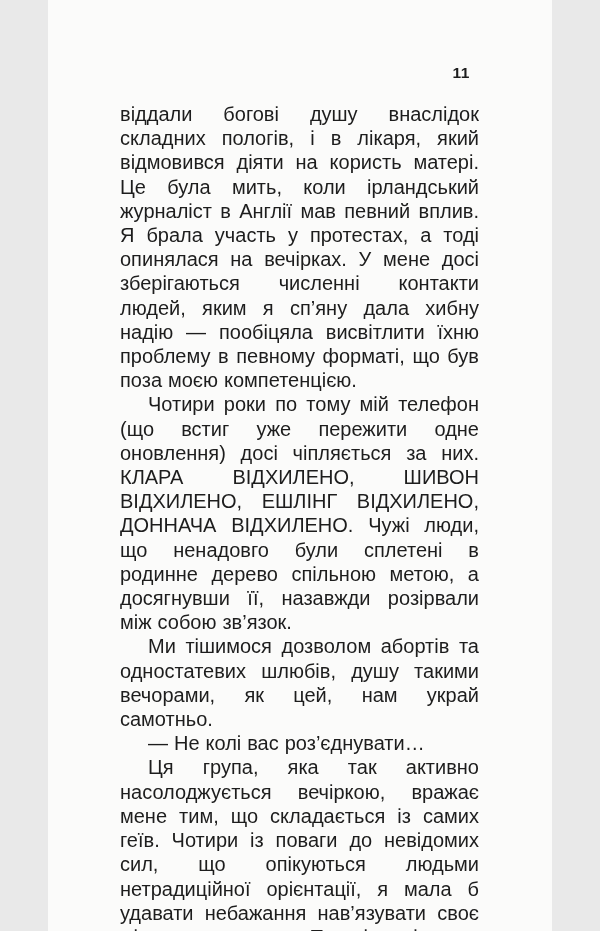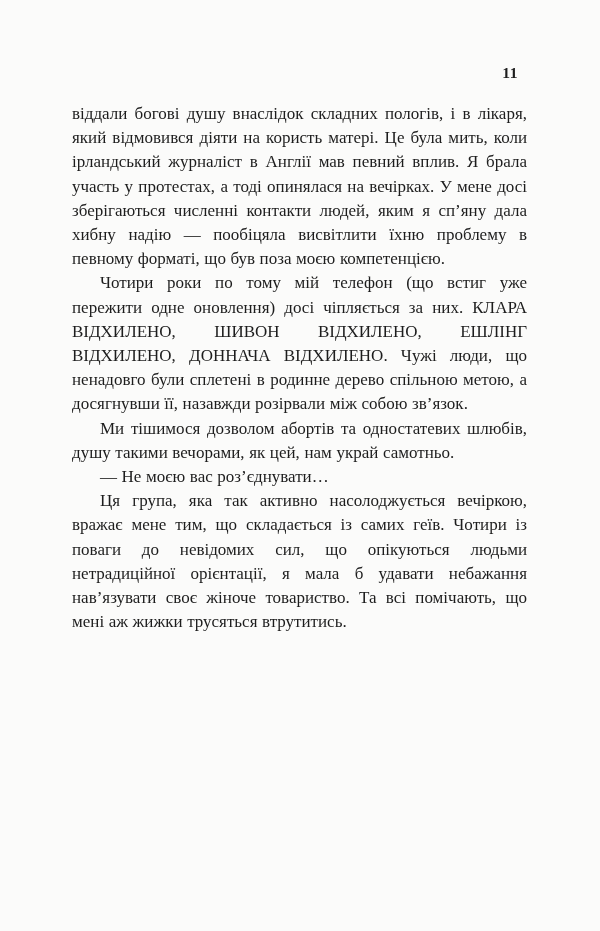--- a/index.html
+++ b/index.html
@@ -2,42 +2,42 @@
 <html lang="uk"><head>
 <meta charset="utf-8">
 <style>
   html, body {
     margin: 0;
     padding: 0;
     background: #e9e9e9;
   }
   .page {
     position: relative;
-    width: 600px;
+    width: 504px;
     height: 931px;
     margin: 0 auto;
     background: #fbfbfa;
     box-sizing: border-box;
     padding: 102px 73px 40px 72px;
-    font-family: Liberation Serif, serif;
+    font-family: Liberation Sans, sans-serif;
     color: #1d1d1d;
     overflow: hidden;
   }
   .page-number {
     position: absolute;
     top: 64px;
     right: 82px;
     font-size: 15.5px;
     font-weight: bold;
     letter-spacing: 0.5px;
     color: #1d1d1d;
   }
   .text-block p {
     margin: 0;
-    font-size: 17px;
+    font-size: 20px;
     line-height: 24.2px;
     text-align: justify;
     hyphens: auto;
     -webkit-hyphens: auto;
     word-spacing: 0.02em;
   }
   .text-block p.indent {
     text-indent: 28px;
   }
   .text-block p.no-indent {
@@ -47,16 +47,16 @@
 </head>
 <body>
 
 <div class="page">
   <div class="page-number">11</div>
 
   <div class="text-block">
     <p class="no-indent">віддали богові душу внаслідок складних пологів, і в лікаря, який відмовився діяти на користь матері. Це була мить, коли ірландський журналіст в Англії мав певний вплив. Я брала участь у протестах, а тоді опинялася на вечірках. У мене досі зберігаються численні контакти людей, яким я сп’яну дала хибну надію — пообіцяла висвітлити їхню проблему в певному форматі, що був поза моєю компетенцією.</p>
     <p class="indent">Чотири роки по тому мій телефон (що встиг уже пережити одне оновлення) досі чіпляється за них. КЛАРА ВІДХИЛЕНО, ШИВОН ВІДХИЛЕНО, ЕШЛІНГ ВІДХИЛЕНО, ДОННАЧА ВІДХИЛЕНО. Чужі люди, що ненадовго були сплетені в родинне дерево спільною метою, а досягнувши її, назавжди розірвали між собою зв’язок.</p>
     <p class="indent">Ми тішимося дозволом абортів та одностатевих шлюбів, душу такими вечорами, як цей, нам украй самотньо.</p>
-    <p class="indent">— Не моєю вас роз’єднувати…</p>
+    <p class="indent">— Не колі вас роз’єднувати…</p>
     <p class="indent">Ця група, яка так активно насолоджується вечіркою, вражає мене тим, що складається із самих геїв. Чотири із поваги до невідомих сил, що опікуються людьми нетрадиційної орієнтації, я мала б удавати небажання нав’язувати своє жіноче товариство. Та всі помічають, що мені аж жижки трусяться втрутитись.</p>
   </div>
 </div>
 
 </body></html>

